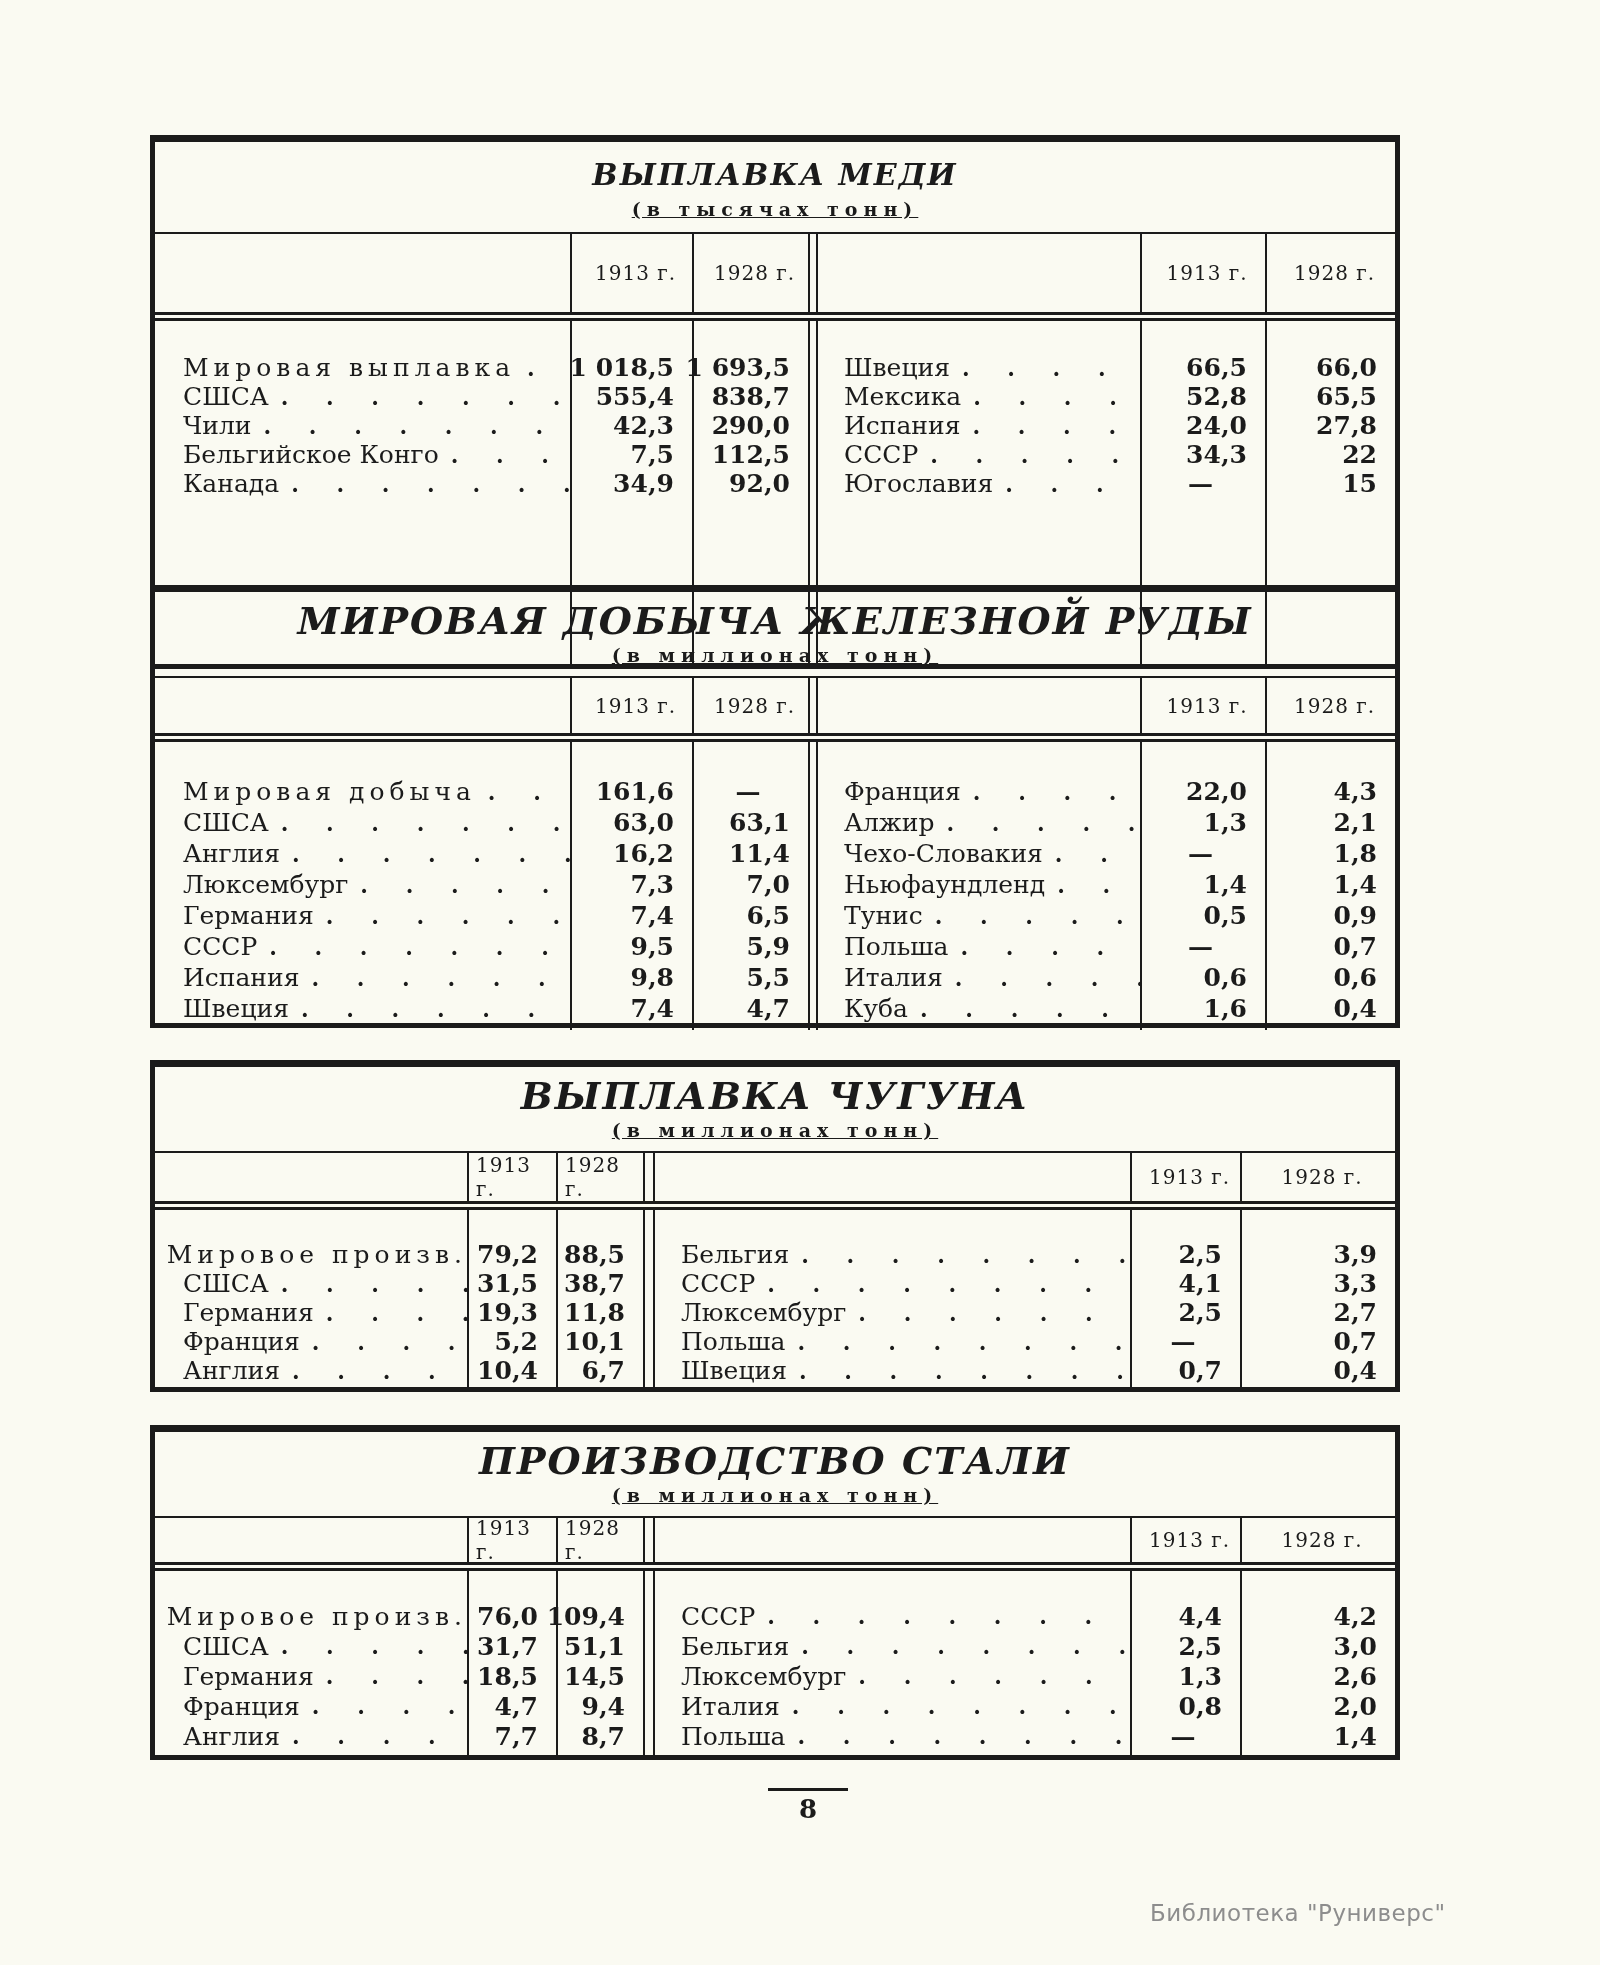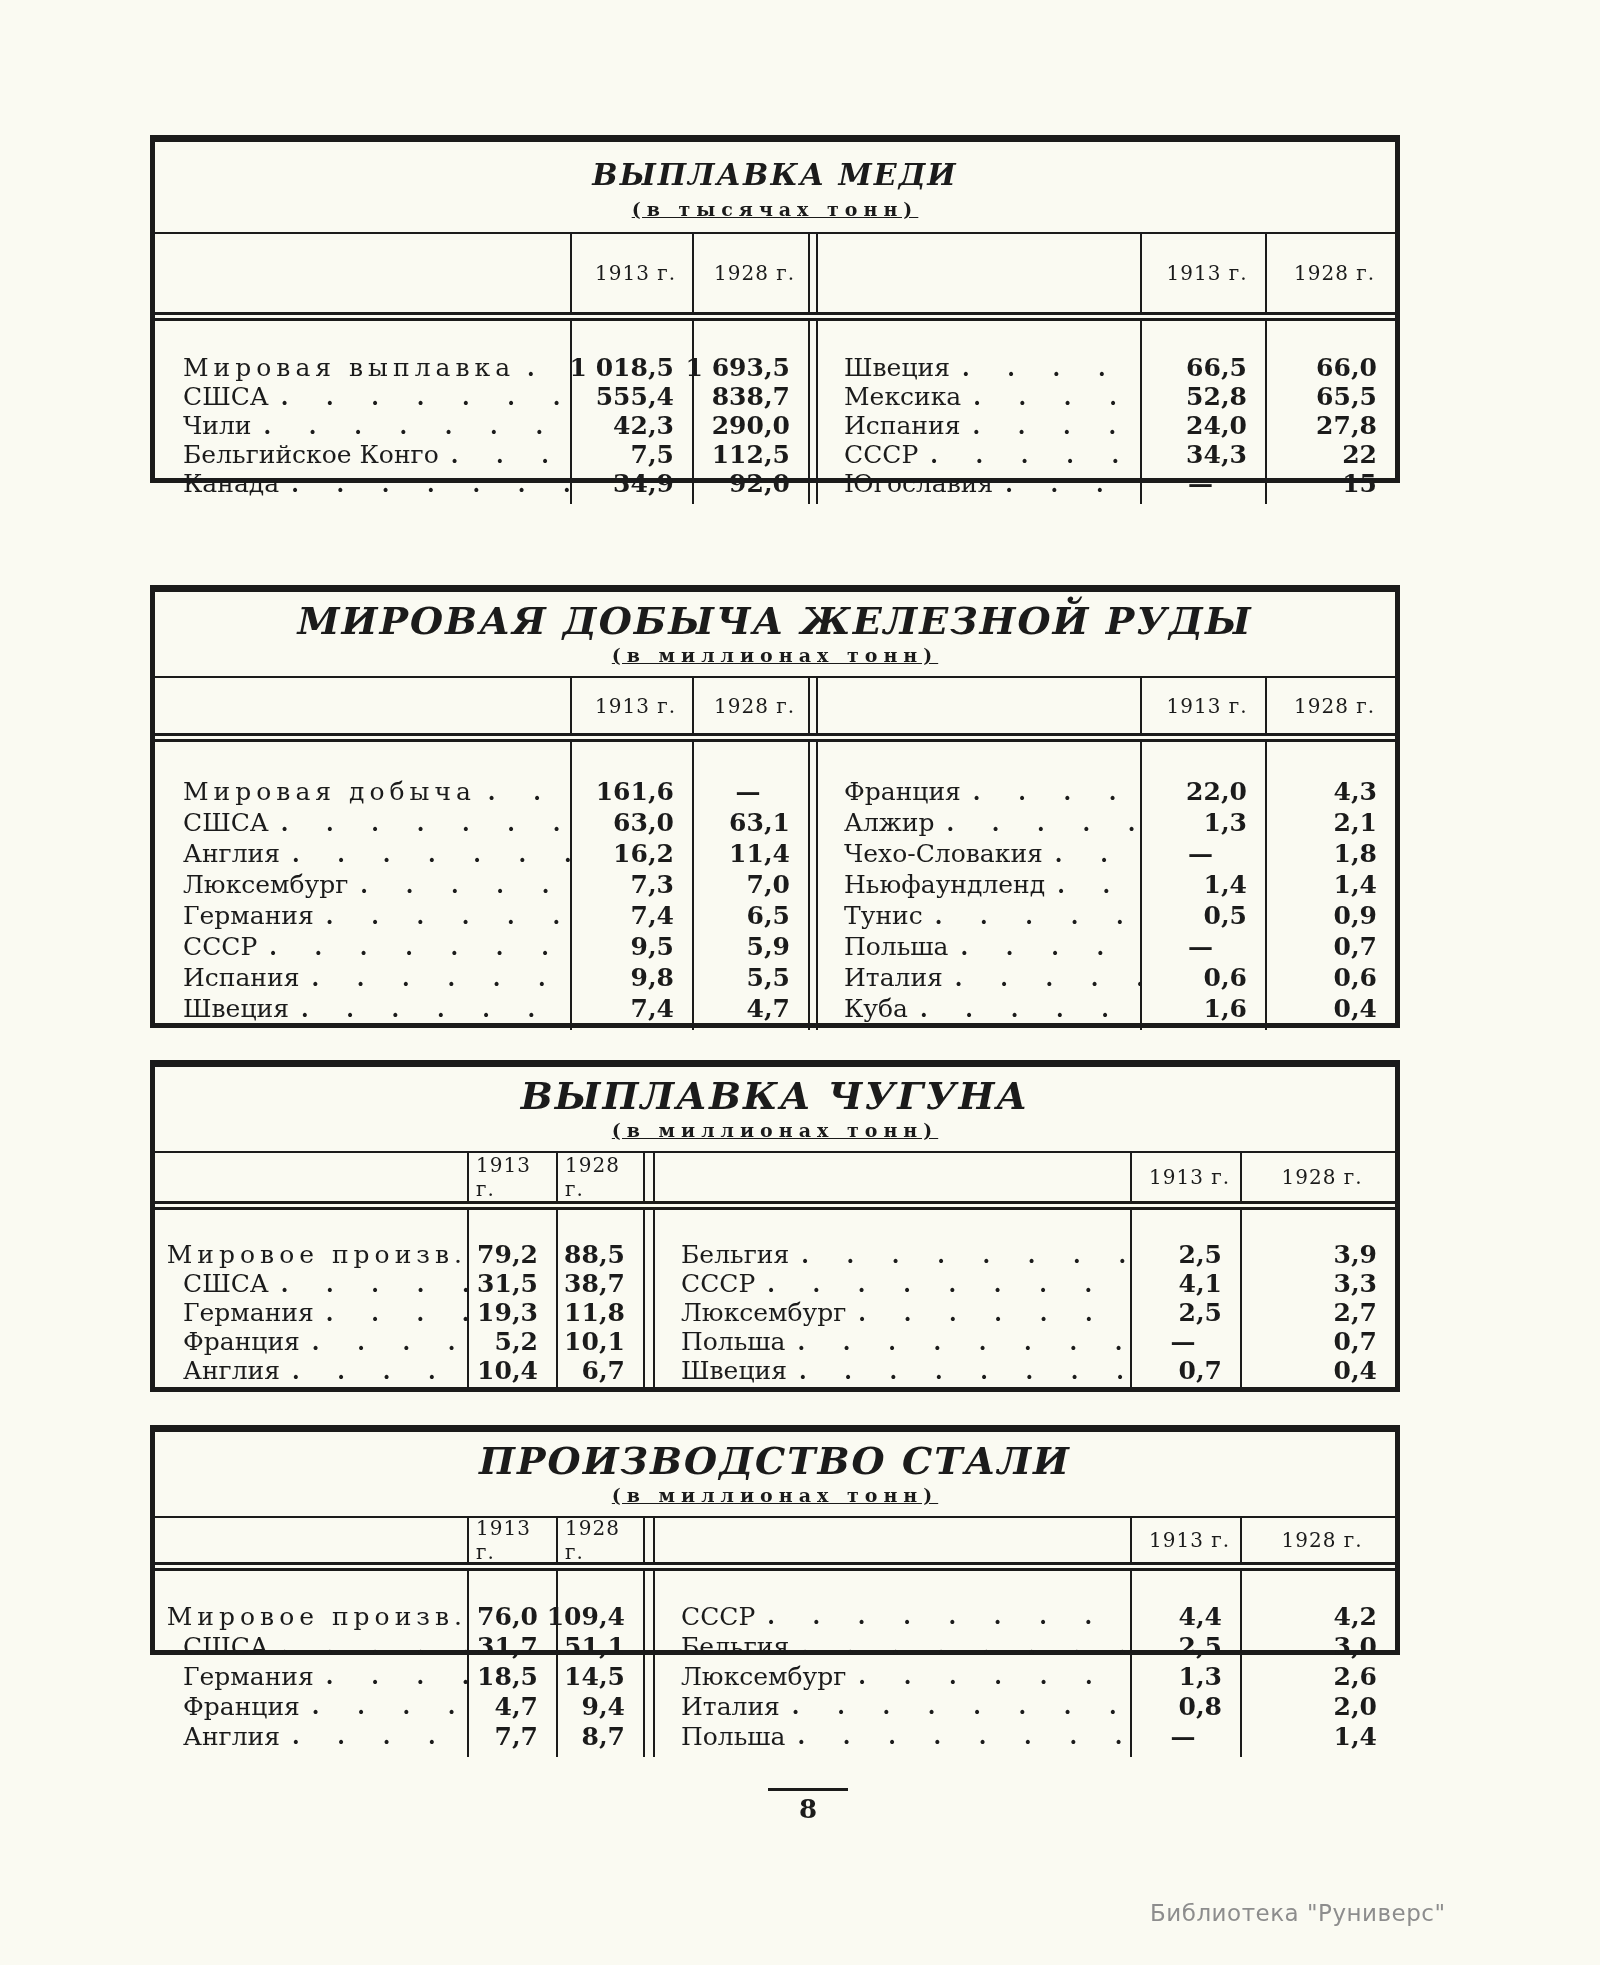--- a/index.html
+++ b/index.html
@@ -8,24 +8,24 @@
     background:#fafaf2;
     font-family:"DejaVu Serif","Liberation Serif",serif;
     color:#1b1b1b;overflow:hidden;
   }
   .tbl{
     position:absolute;left:150px;width:1250px;
     border:5px solid #1b1b1b;border-top:7px solid #1b1b1b;
     box-sizing:border-box;display:flex;flex-direction:column;
     background:transparent;
   }
-  .t1{top:135px;height:348px;--cols:415px 122px 116px 10px 322px 125px 1fr;}
+  .t1{top:135px;height:534px;--cols:415px 122px 116px 10px 322px 125px 1fr;}
   .t2{top:585px;height:443px;--cols:415px 122px 116px 10px 322px 125px 1fr;}
   .t3{top:1060px;height:332px;--cols:312px 89px 87px 12px 475px 110px 1fr;}
-  .t4{top:1425px;height:230px;--cols:312px 89px 87px 12px 475px 110px 1fr;}
+  .t4{top:1425px;height:335px;--cols:312px 89px 87px 12px 475px 110px 1fr;}
 
   .titlebox{flex:0 0 auto;text-align:center;border-bottom:2px solid #1b1b1b;padding:12px 0 8px;}
   .t1 .titlebox{padding:16px 0 10px;}
   .ttl{font-style:italic;font-weight:bold;font-size:38px;letter-spacing:2px;line-height:34px;}
   .t1 .ttl{font-size:30px;}
   .sub{font-weight:bold;font-size:19px;letter-spacing:6px;line-height:26px;margin-top:4px;text-decoration:underline;}
 
   .grid{flex:1 1 auto;display:grid;grid-template-columns:var(--cols);}
   .cell{box-sizing:border-box;min-width:0;}
   .c1,.c2,.c5,.c6{border-left:2px solid #1b1b1b;}

